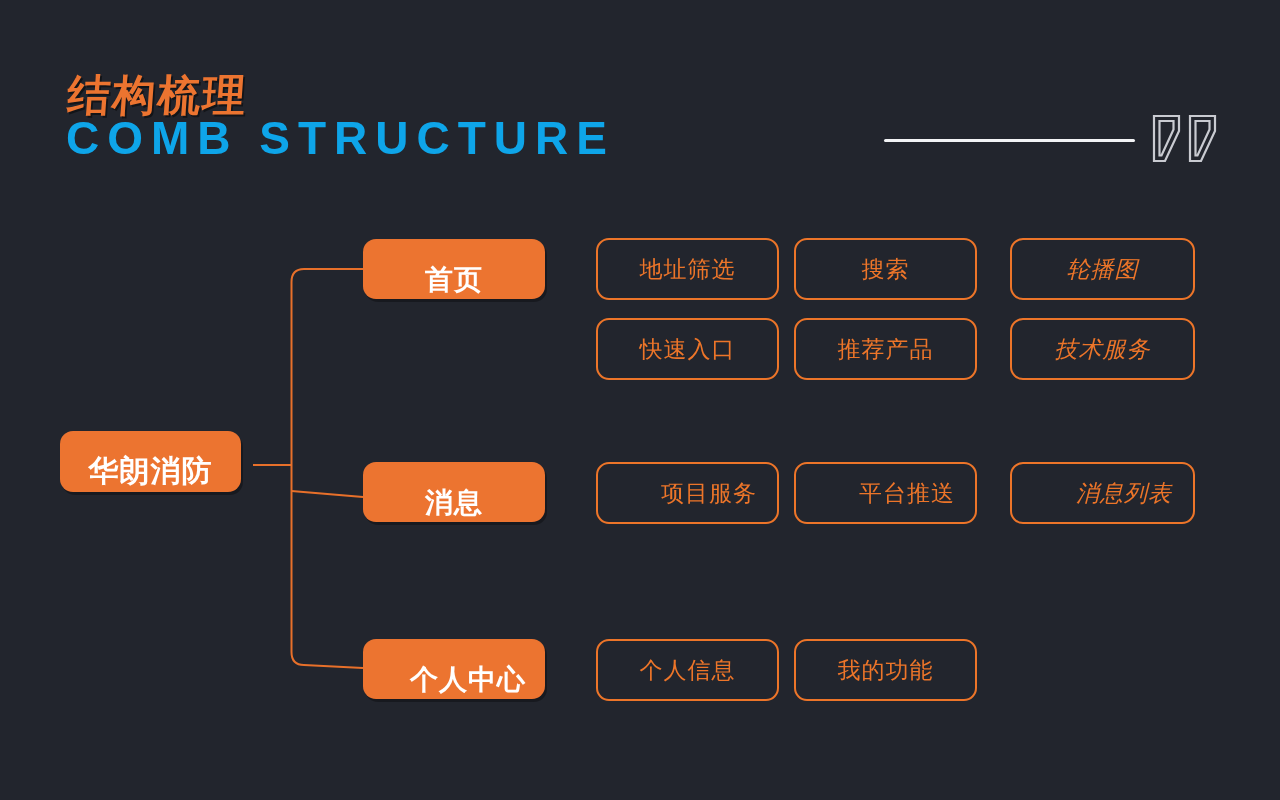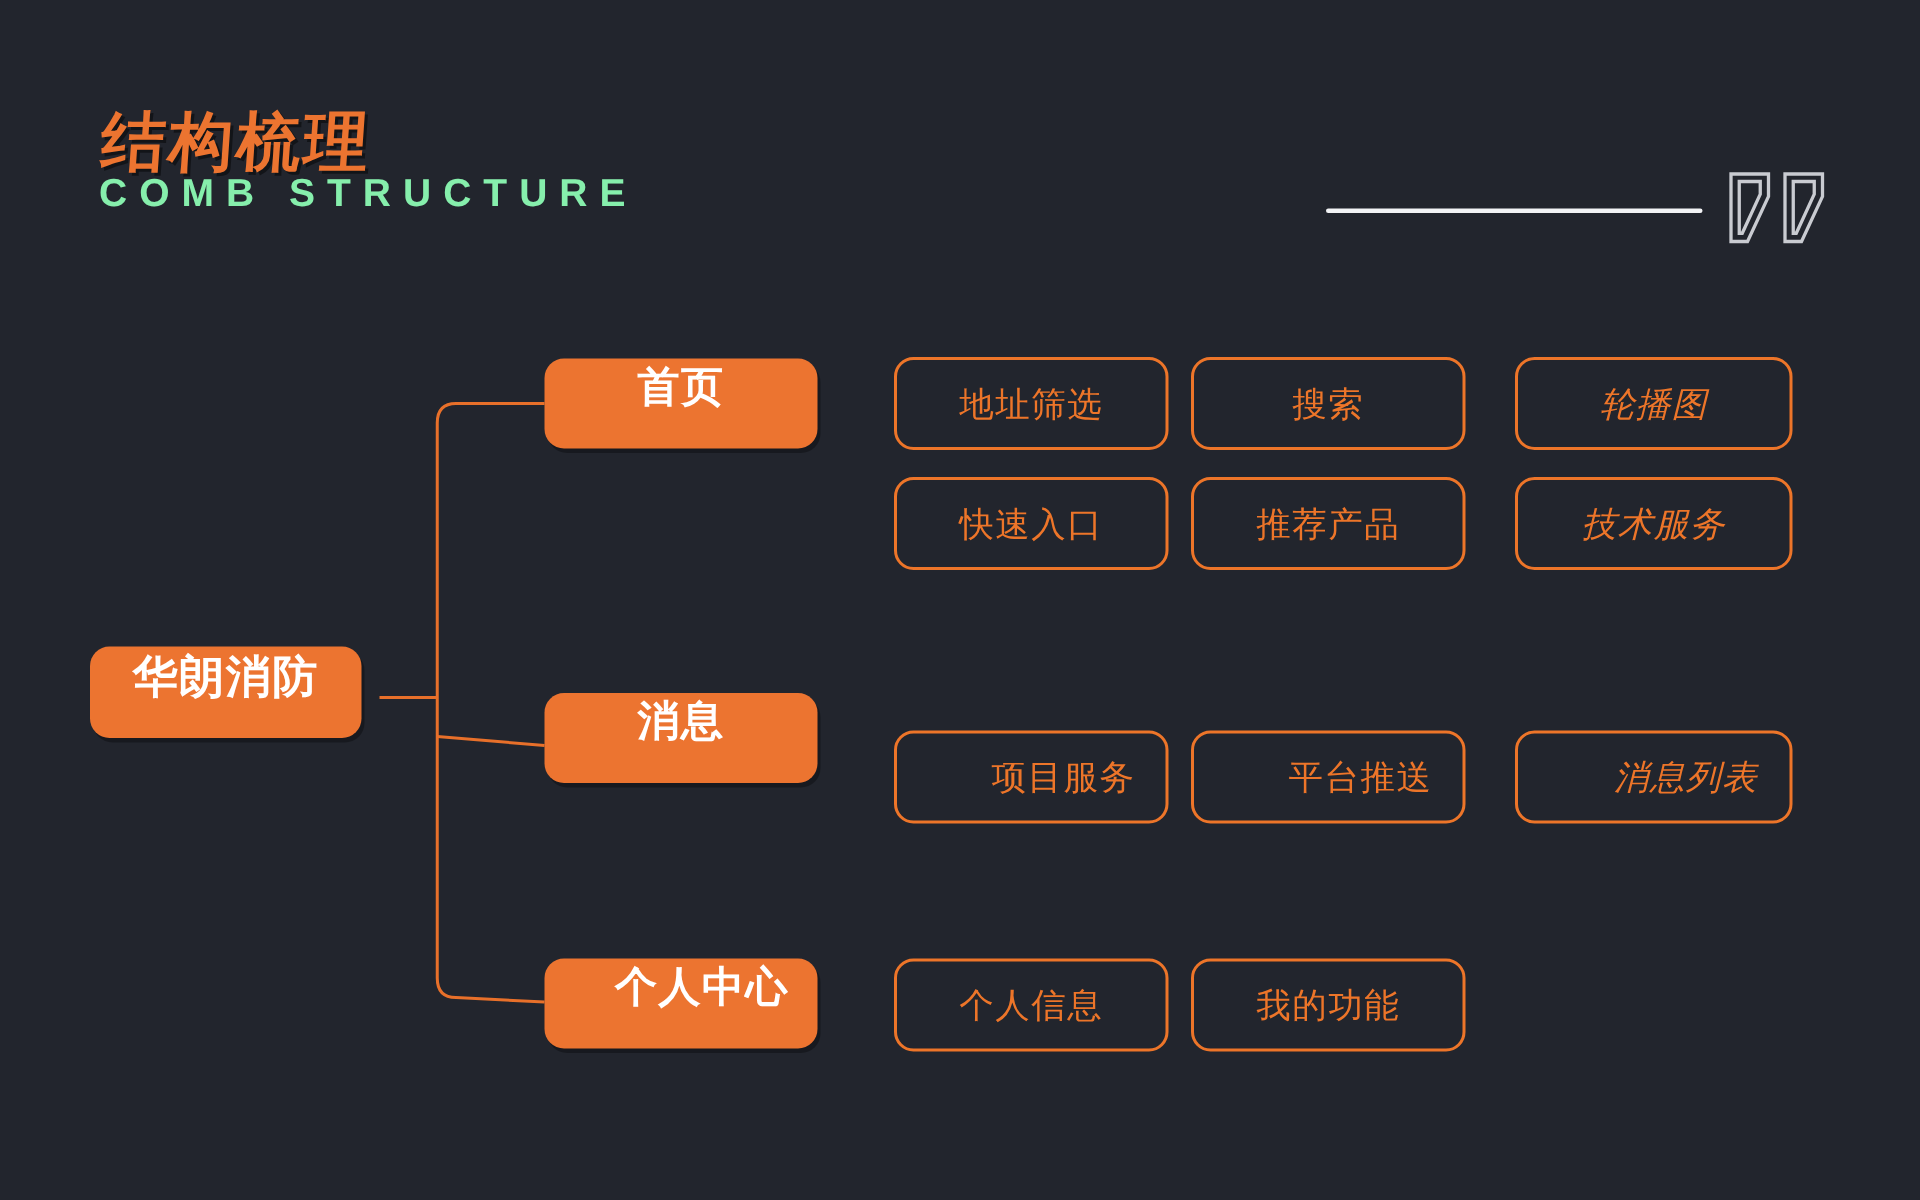--- a/index.html
+++ b/index.html
@@ -20,22 +20,22 @@
     letter-spacing: 2px;
     transform: skewX(-4deg);
     transform-origin: left bottom;
     text-shadow: 2px 2px 0 rgba(0,0,0,0.45);
     z-index: 2;
     line-height: 1.0;
   }
   .title-en {
     position: relative;
     margin-top: -2px;
-    color: #86efac;
-    font-size: 26px;
+    color: #0ea5e9;
+    font-size: 46px;
     font-weight: 800;
     letter-spacing: 8px;
     z-index: 1;
     line-height: 1.0;
     white-space: nowrap;
   }
 
   .decor-line {
     position: absolute;
     left: 884px; top: 139px;
@@ -54,21 +54,21 @@
     position: absolute; left: 0; top: 0;
     width: 1280px; height: 800px;
     pointer-events: none;
     z-index: 0;
   }
 
   .node-filled {
     position: absolute;
     background: #EC7430;
     border-radius: 13px;
-    display: flex; align-items: flex-start; justify-content: center;
+    display: flex; align-items: flex-end; justify-content: center;
     color: #FFFFFF;
     font-weight: bold;
     box-shadow: 2px 3px 0 rgba(0,0,0,0.30);
     z-index: 1;
   }
   .node-root {
     left: 60px; top: 431px;
     width: 181px; height: 61px;
     font-size: 30px;
     letter-spacing: 1px;
@@ -94,21 +94,21 @@
     font-size: 23px;
     font-weight: 500;
     letter-spacing: 1px;
     z-index: 1;
   }
   .col-0 { left: 580px; margin-left: 16px; }
   .col-1 { left: 794px; text-align: center; }
   .col-2 { left: 1010px; width: 185px; font-style: italic; }
   .row-a { top: 238px; }
   .row-b { top: 318px; }
-  .row-c { top: 487px; padding-left: 43px; }
+  .row-c { top: 462px; padding-left: 43px; }
   .row-d { top: 639px; }
 </style>
 </head>
 <body>
 
 <div class="header">
   <div class="title-zh">结构梳理</div>
   <div class="title-en">COMB STRUCTURE</div>
 </div>
 

